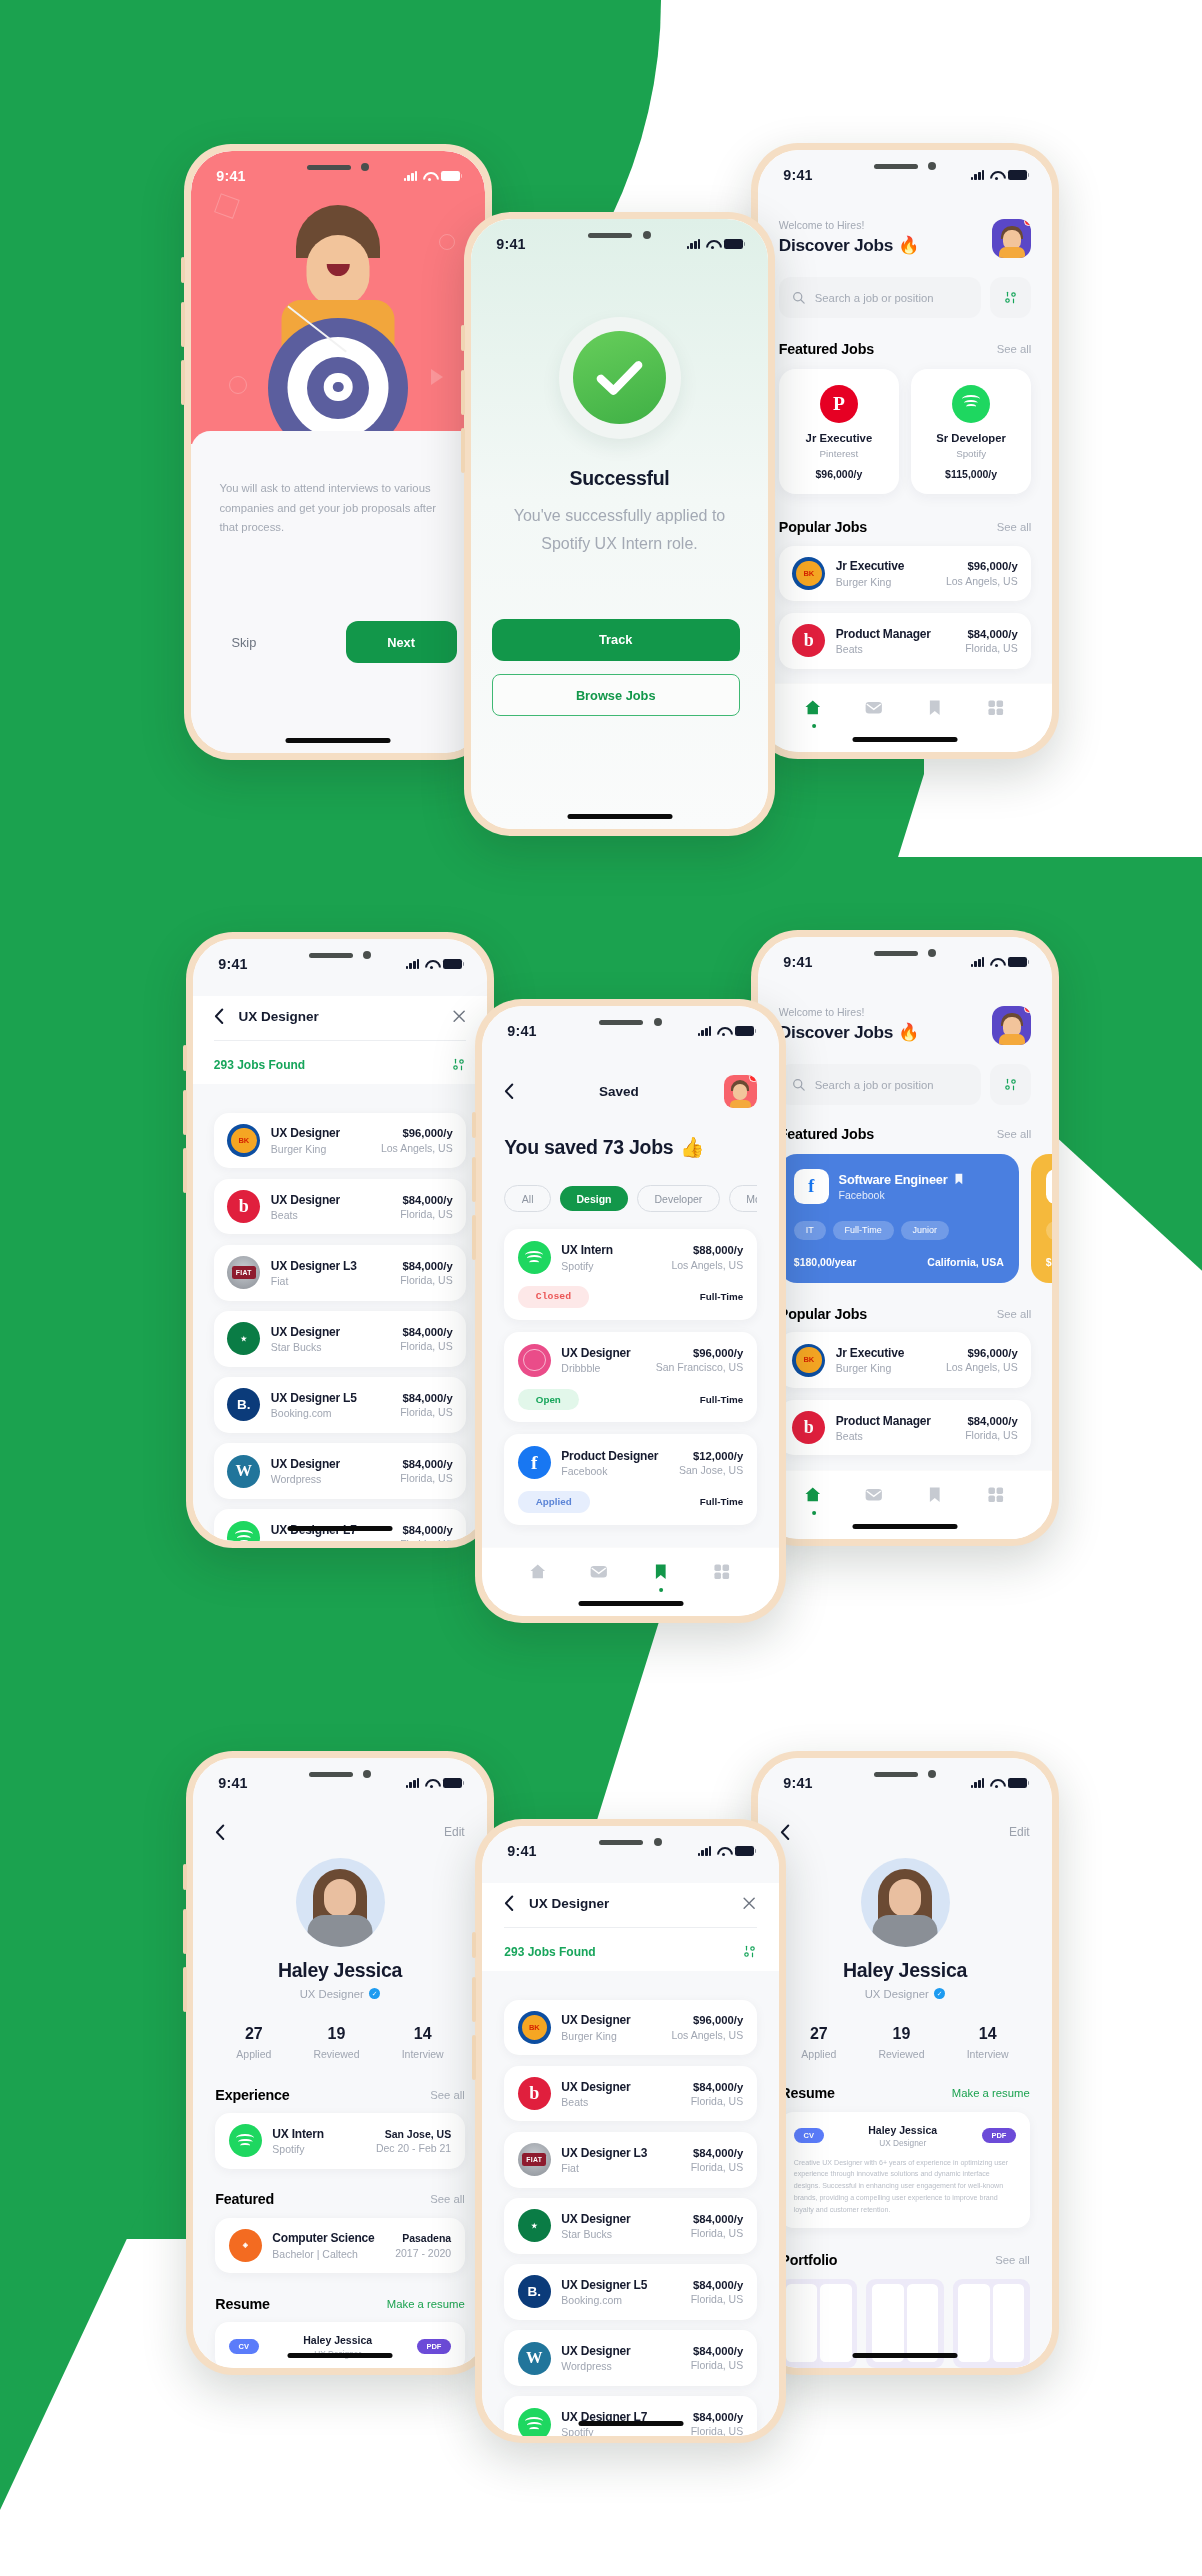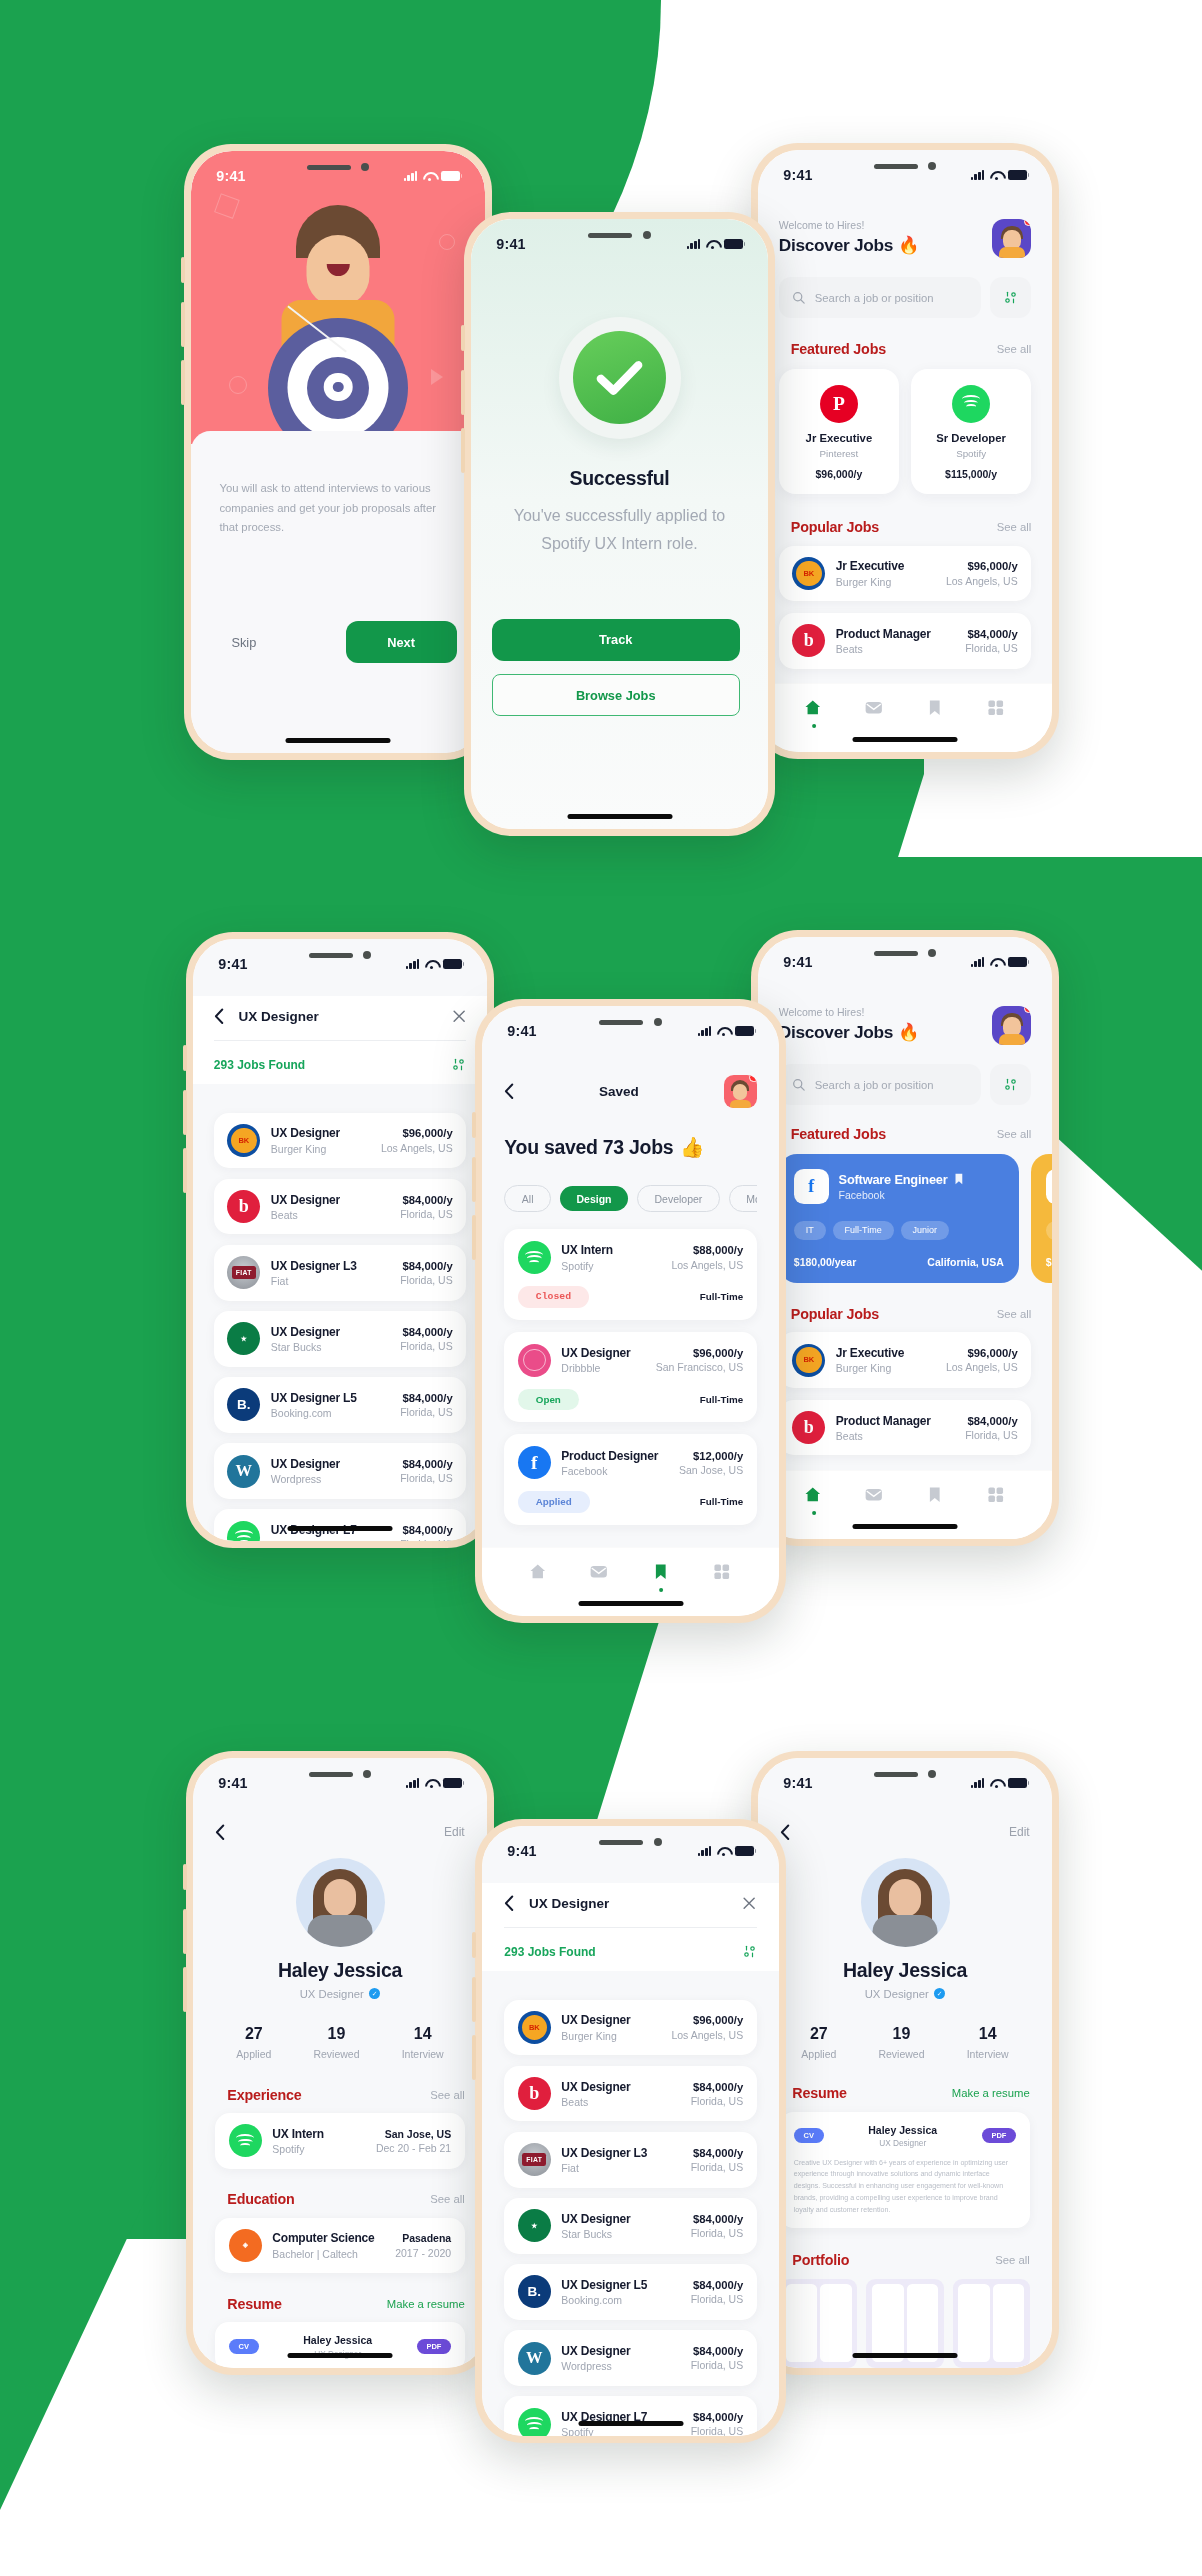--- a/index.html
+++ b/index.html
@@ -87,21 +87,21 @@
   .speaker { width: 44px; height: 5.3px; background: #4A4F4D; border-radius: 3.8px; }
   .cam { width: 8.3px; height: 8.3px; border-radius: 50%; background: #4A4F4D; }
 
   .homebar {
     position: absolute; bottom: 10.5px; left: 50%; transform: translateX(-50%);
     width: 105px; height: 4.5px; border-radius: 3px; background: #0B0B0B; z-index: 12;
   }
   .row { display: flex; align-items: center; }
   .sb { justify-content: space-between; }
 
-  .sec-title { font-size: 14.3px; font-weight: 700; color: #b91c1c; letter-spacing: -0.2px; margin-left: 12px;}
+  .sec-title { font-size: 14.3px; font-weight: 700; color: #000000; letter-spacing: -0.2px;}
   .see-all { font-size: 11.3px; color: #A7ADB8; }
   .see-all.green { color: #1BA24F; }
 
   .jobcard {
     background: #fff; border-radius: 15px; padding: 11.3px 13.5px;
     display: flex; align-items: center; gap: 10.5px;
     box-shadow: 0 2.3px 10.5px rgba(30,40,60,.05);
   }
   .logo { width: 33px; height: 33px; border-radius: 50%; flex: 0 0 33px; overflow:hidden;
           display:flex;align-items:center;justify-content:center;font-weight:800;color:#fff;font-size:12.8px;}
@@ -1007,21 +1007,21 @@
                 <div class="jt">UX Intern</div>
                 <div class="jc">Spotify</div>
               </div>
             <div class="jright">
                 <div class="jp" style="font-size:10.5px;">San Jose, US</div>
                 <div class="jl">Dec 20 - Feb 21</div>
               </div>
           </div>
 
           <div class="row sb" style="margin-top:22.5px;">
-            <span class="sec-title">Education</span>
+            <span class="sec-title">Featured</span>
             <span class="see-all">See all</span>
           </div>
           <div class="jobcard" style="margin-top:10.5px;">
             <div class="logo l-caltech">
                 <span>◈</span>
               </div>
             <div class="jmid">
                 <div class="jt">Computer Science</div>
                 <div class="jc">Bachelor | Caltech</div>
               </div>

